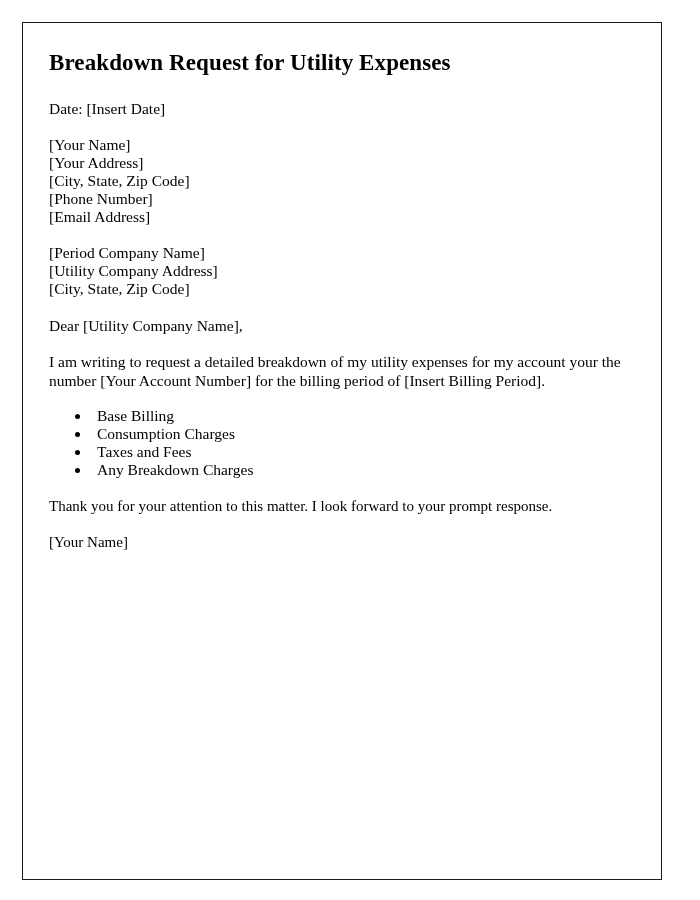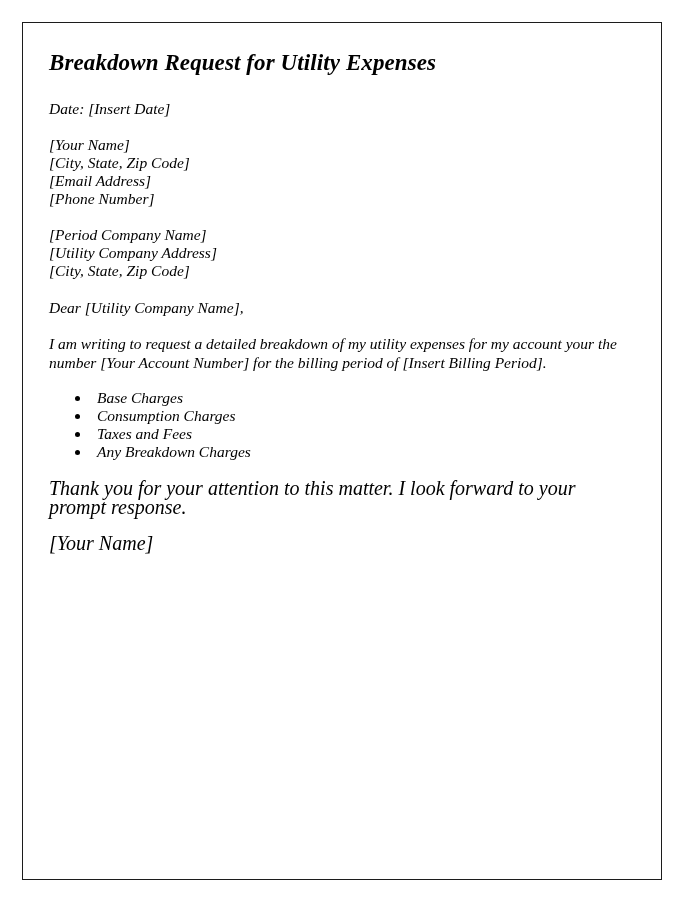--- a/index.html
+++ b/index.html
@@ -21,21 +21,20 @@
     top: 22px;
     width: 640px;
     height: 858px;
     box-sizing: border-box;
     border: 1px solid #1c1c1c;
     background: #ffffff;
   }
 
   .page-body {
     padding: 26px 26px 0 26px;
-    font-style: italic;
   }
 
   .doc-title {
     font-size: 23px;
     font-weight: bold;
     letter-spacing: 0.1px;
     margin: 0 0 23px 0;
     line-height: 1.2;
     color: #000000;
   }
@@ -71,55 +70,56 @@
     list-style-type: disc;
   }
 
   .charge-list li {
     font-size: 15.5px;
     line-height: 18px;
     padding-left: 6px;
   }
 
   .sig-line {
-    font-size: 20px;
+    font-size: 15px;
     line-height: 19px;
     margin: 0 0 17px 0;
   }
 </style>
 </head>
 <body>
 
 <div class="page-sheet">
   <div class="page-body">
 
     <h1 class="doc-title">Breakdown Request for Utility Expenses</h1>
 
     <p class="para">Date: [Insert Date]</p>
 
     <div class="para tight-block">
       <div class="addr-line">[Your Name]</div>
+      <div class="addr-line">[Your Address]</div>
       <div class="addr-line">[City, State, Zip Code]</div>
+      <div class="addr-line">[Phone Number]</div>
       <div class="addr-line">[Email Address]</div>
-      <div class="addr-line">[Phone Number]</div>
     </div>
 
     <div class="para tight-block">
       <div class="addr-line">[Period Company Name]</div>
       <div class="addr-line">[Utility Company Address]</div>
       <div class="addr-line">[City, State, Zip Code]</div>
     </div>
 
     <p class="body-para">Dear [Utility Company Name],</p>
 
     <p class="body-para">I am writing to request a detailed breakdown of my utility expenses for my account your the number [Your Account Number] for the billing period of [Insert Billing Period].</p>
 
 
     <ul class="charge-list">
-      <li>Base Charges</li>
+      <li>Base Billing</li>
       <li>Consumption Charges</li>
       <li>Taxes and Fees</li>
       <li>Any Breakdown Charges</li>
     </ul>
 
     <p class="sig-line">Thank you for your attention to this matter. I look forward to your prompt response.</p>
 
 
     <p class="sig-line">[Your Name]</p>
 

